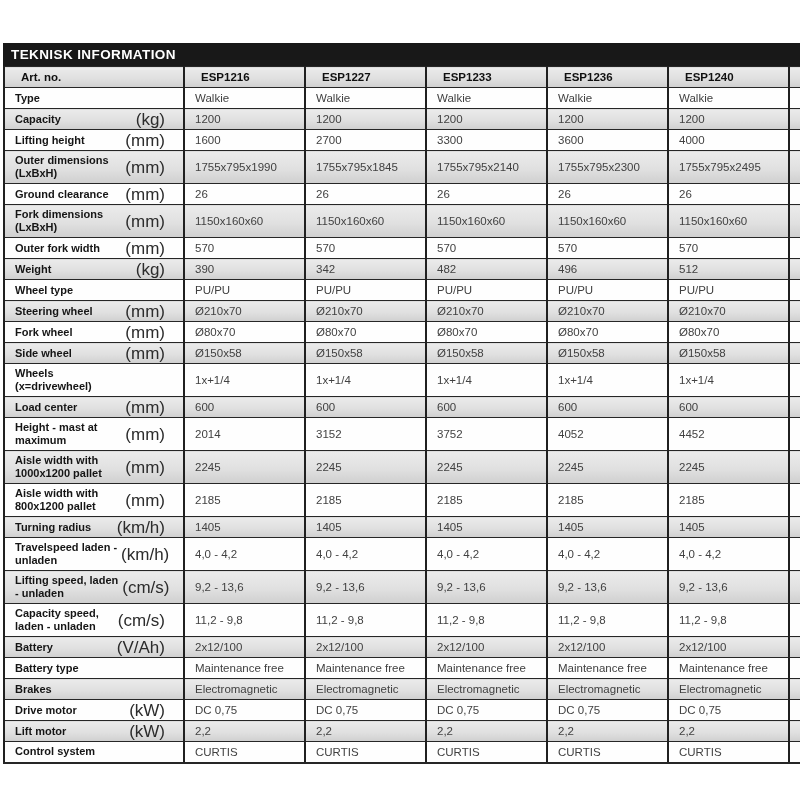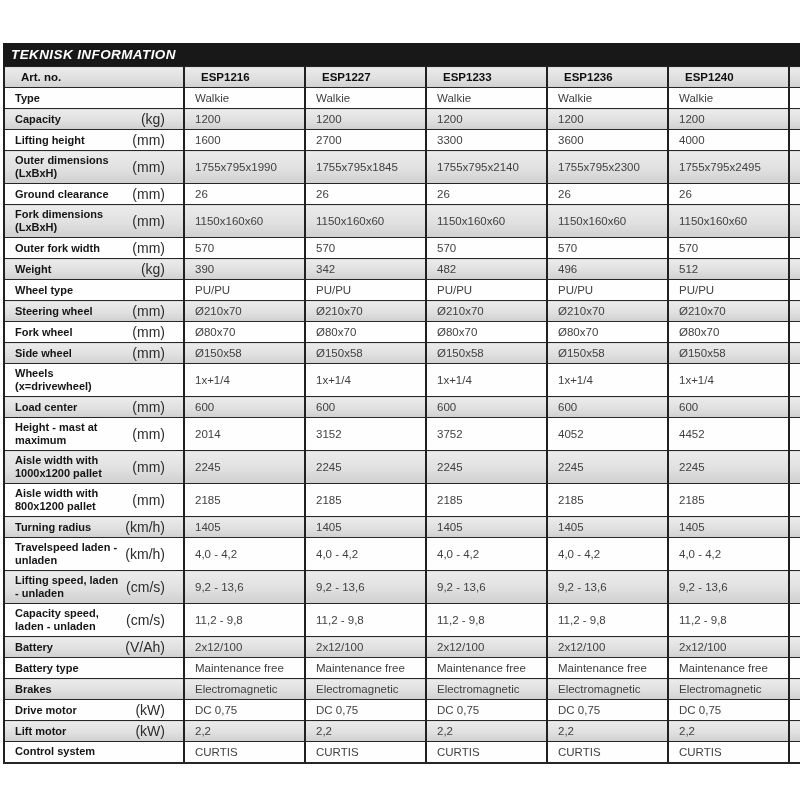--- a/index.html
+++ b/index.html
@@ -8,21 +8,21 @@
     background:#ffffff;
     font-family:"Liberation Sans", sans-serif;
     -webkit-font-smoothing:antialiased;
   }
   .wrap { position:absolute; top:43px; left:3px; width:797px; overflow:hidden; }
 
   .bar {
     height:23px; background:#181818; color:#ffffff;
     display:flex; align-items:center; padding-left:8px; box-sizing:border-box;
   }
-  .bar-title { font-size:13.5px; font-weight:bold; letter-spacing:0.4px;font-style:italic; }
+  .bar-title { font-size:13.5px; font-weight:bold; letter-spacing:0.4px; }
 
   table { border-collapse:collapse; table-layout:fixed; width:811px; }
   th, td {
     border-top:1px solid #262626; border-bottom:1px solid #262626;
     border-left:2px solid #202020; border-right:2px solid #202020;
     box-sizing:border-box;
   }
   thead th,
   tbody tr:nth-child(even) td {
     background:linear-gradient(180deg,#ebebeb 0%, #e0e0e0 55%, #cfcfcf 100%);
@@ -41,21 +41,21 @@
   }
   td.label-cell { padding:0; vertical-align:middle;margin-left:8px; }
   .lblwrap {
     display:flex; justify-content:space-between; align-items:center;
     padding:3px 18px 3px 10px;
   }
   .lbl {
     font-weight:bold; font-size:11px; color:#151515;
     line-height:13px; white-space:pre; letter-spacing:0;
   }
-  .unit { font-size:14px; color:#2c2c2c; line-height:13px; white-space:nowrap; margin-left:4px; }
+  .unit { font-size:17px; color:#2c2c2c; line-height:13px; white-space:nowrap; margin-left:4px; }
   td.sliver { padding:0; }
 </style>
 </head>
 <body>
 
 <div class="wrap">
   <div class="bar">
     <span class="bar-title">TEKNISK INFORMATION</span>
   </div>
 

